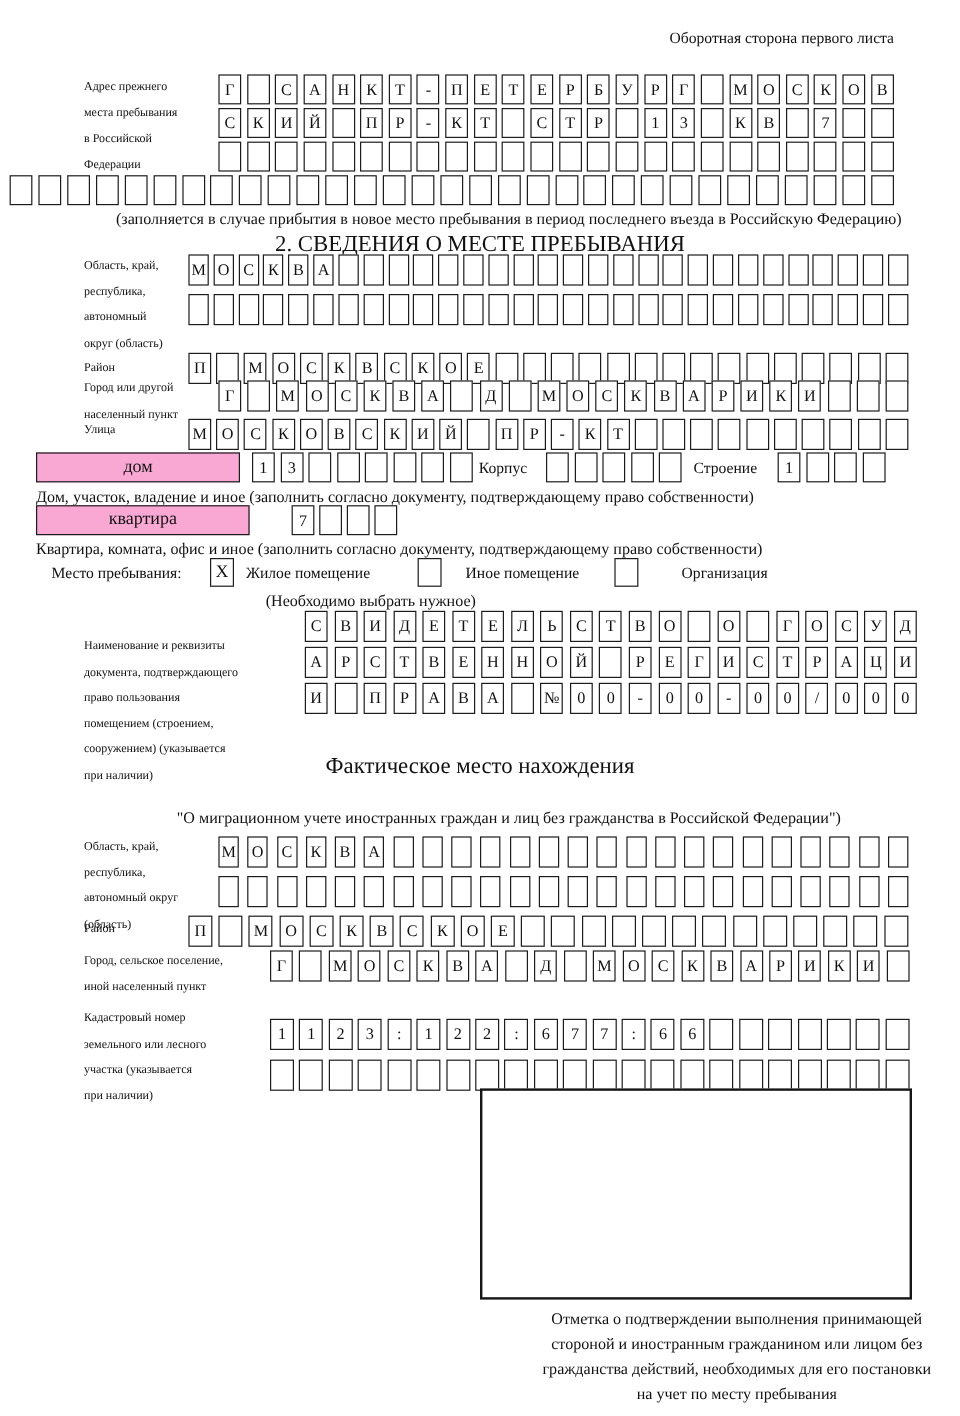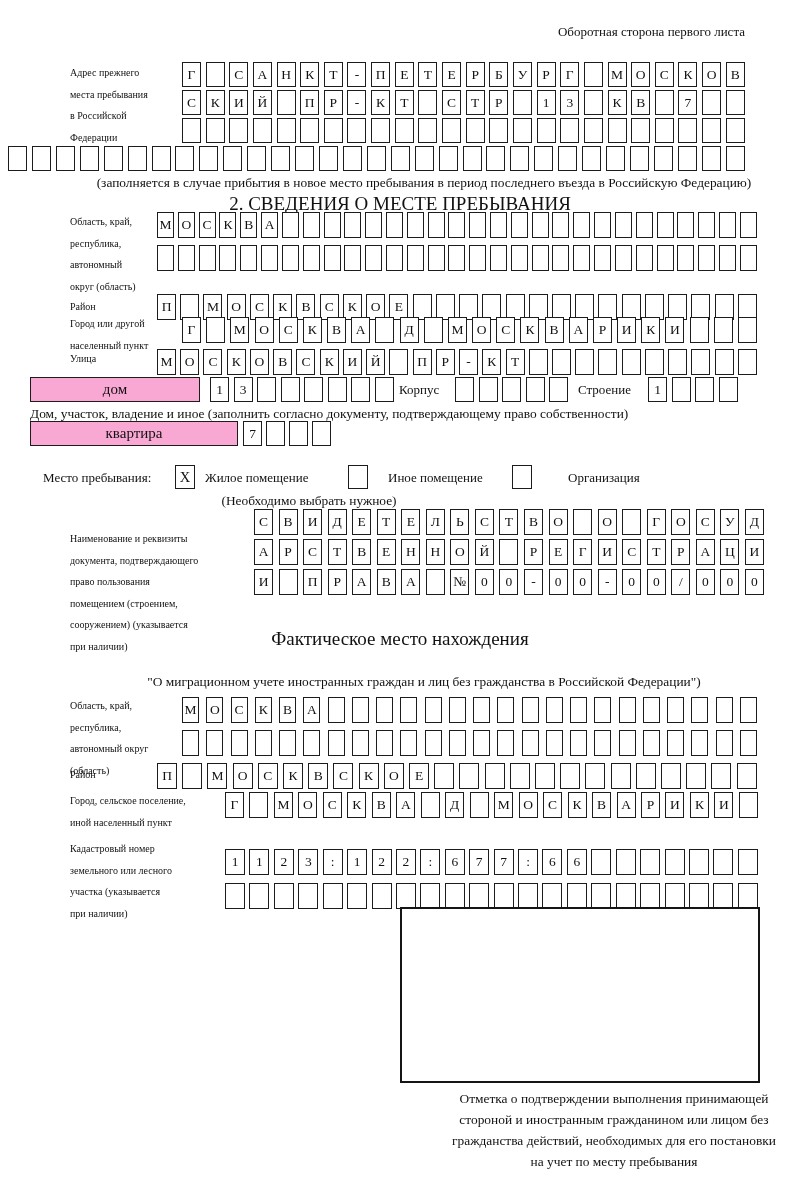--- a/index.html
+++ b/index.html
@@ -334,27 +334,28 @@
     </div>
   <div class="inline-lbl" style="left:578px;top:380px;">Строение</div>
   <div class="cells" style="left:648px;top:377px;width:90px;--cw:19px;--ch:25px;">
       <span class="cell">1</span>
       <span class="cell"></span>
       <span class="cell"></span>
       <span class="cell"></span>
     </div>
   <div class="cap" style="left:30px;top:405px;">Дом, участок, владение и иное (заполнить согласно документу, подтверждающему право собственности)</div>
 
-  <div class="wbox" style="left:30px;top:421px;width:208px;height:25px;">квартира</div>
+  <div class="wbox" style="left:30px;top:421px;width:178px;height:25px;">квартира</div>
   <div class="cells" style="left:243px;top:421px;width:88px;--cw:19px;--ch:25px;">
       <span class="cell">7</span>
       <span class="cell"></span>
       <span class="cell"></span>
       <span class="cell"></span>
     </div>
+  <div class="cap" style="left:30px;top:449px;">Квартира, комната, офис и иное (заполнить согласно документу, подтверждающему право собственности)</div>
 
   <div class="inline-lbl" style="left:43px;top:468px;">Место пребывания:</div>
   <div class="checkbox" style="left:175px;top:465px;">X</div>
   <div class="inline-lbl" style="left:205px;top:468px;">Жилое помещение</div>
   <div class="checkbox" style="left:348px;top:465px;"></div>
   <div class="inline-lbl" style="left:388px;top:468px;">Иное помещение</div>
   <div class="checkbox" style="left:512px;top:465px;"></div>
   <div class="inline-lbl" style="left:568px;top:468px;">Организация</div>
   <div class="cap center" style="left:120px;top:492px;width:330px;">(Необходимо выбрать нужное)</div>
 

